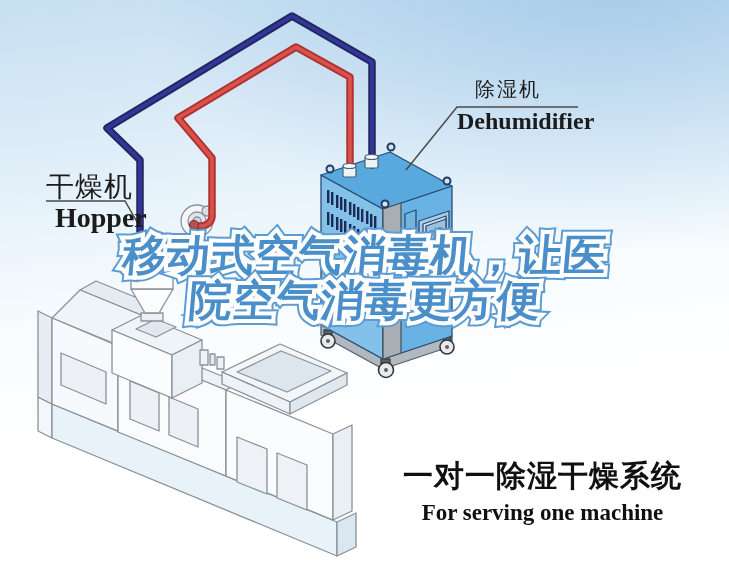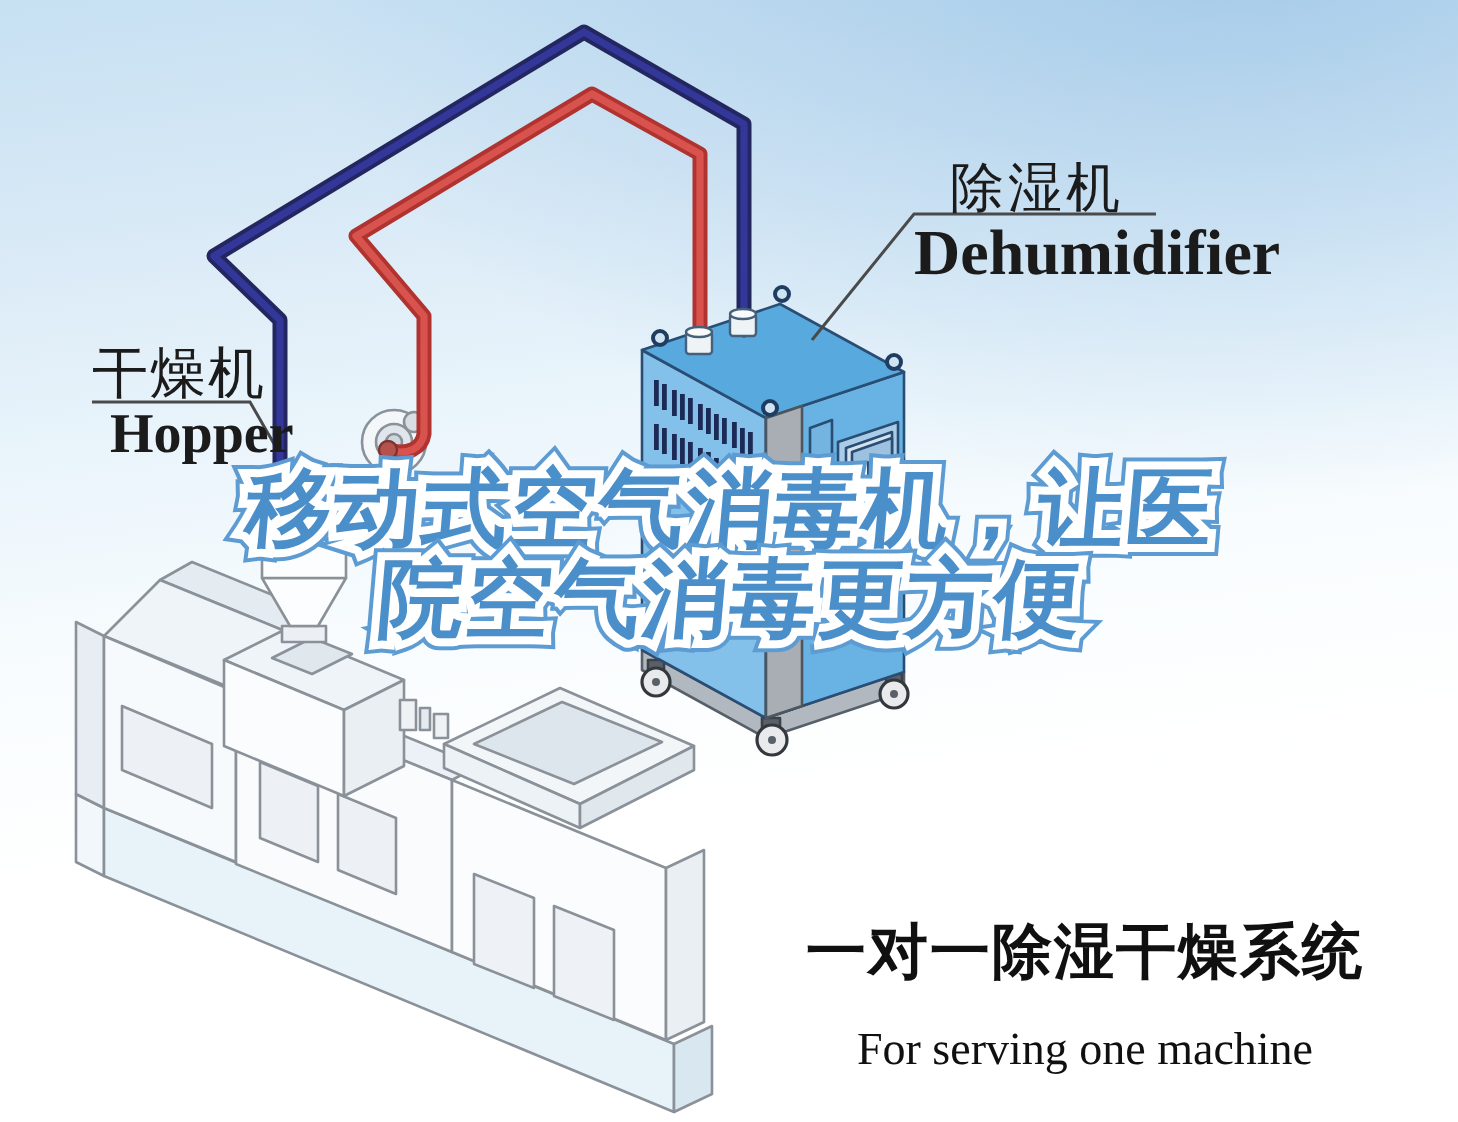--- a/index.html
+++ b/index.html
@@ -9,36 +9,36 @@
     background:
       radial-gradient(120% 90% at 85% -5%, rgba(121,176,221,.50), rgba(121,176,221,0) 55%),
       linear-gradient(173deg,#c6e0f2 0%,#d8e9f6 18%,#e9f4fb 35%,#f8fcfe 52%,#ffffff 70%,#ffffff 100%);
   }
   svg.scene{position:absolute;left:0;top:0;z-index:1;}
   
   .callout-zh{position:absolute;color:#1b1b1b;font-weight:500;z-index:3;white-space:nowrap;}
   .callout-en{position:absolute;color:#1b1b1b;font-family:"Liberation Serif",serif;font-weight:600;z-index:3;white-space:nowrap;}
   .hopper-zh{left:46px;top:168px;font-size:28px;letter-spacing:1px;text-align:right;}
   .hopper-en{left:55px;top:202px;font-size:28px;}
-  .dehum-zh{left:475px;top:76px;font-size:27px;letter-spacing:2px;text-align:center;}
-  .dehum-en{left:457px;top:108px;font-size:32px;}
+  .dehum-zh{left:475px;top:76px;font-size:20px;letter-spacing:2px;text-align:center;}
+  .dehum-en{left:457px;top:108px;font-size:24px;}
   
   .headline{position:absolute;left:0;top:233px;width:729px;z-index:5;text-align:center;}
   .hl-line{position:relative;height:45px;}
   .hl-line span{
     position:absolute;left:50%;top:0;transform:translateX(-50%) skewX(-5deg);
     font-weight:900;font-size:43px;line-height:45px;letter-spacing:1px;white-space:nowrap;
   }
   .hl-back{-webkit-text-stroke:12px #5d9bd3;color:#5d9bd3;}
   .hl-mid{-webkit-text-stroke:8px #ffffff;color:#ffffff;}
   .hl-front{color:#4a8fc9;}
   
   .caption{position:absolute;left:400px;top:456px;width:285px;text-align:center;z-index:3;}
   .caption-zh{font-size:30px;font-weight:700;color:#101010;letter-spacing:1px;white-space:nowrap;}
-  .caption-en{font-family:"Liberation Serif",serif;font-size:23px;font-weight:400;color:#101010;margin-top:15px;white-space:nowrap;}
+  .caption-en{font-family:"Liberation Serif",serif;font-size:23px;font-weight:700;color:#101010;margin-top:3px;white-space:nowrap;}
 </style>
 </head>
 <body>
 
 <div class="canvas">
 
   <svg class="scene" width="729" height="561" viewBox="0 0 729 561">
 
     <g stroke="#8a9199" stroke-width="1.3" stroke-linejoin="round">
 

